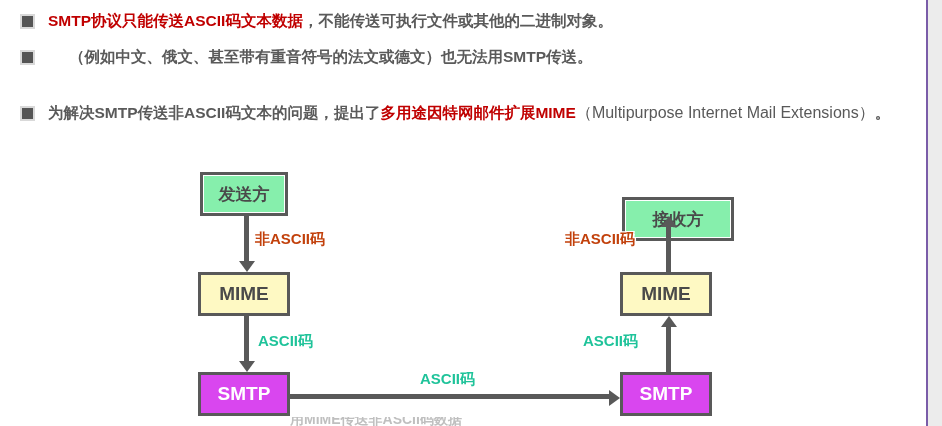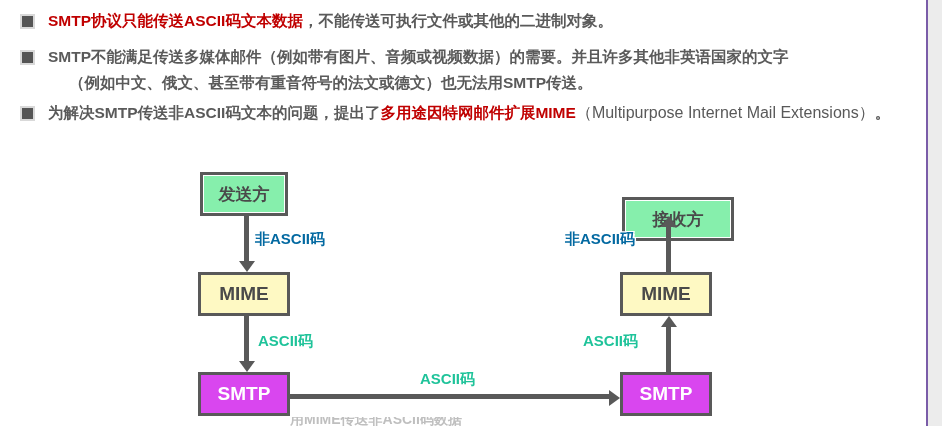--- a/index.html
+++ b/index.html
@@ -82,21 +82,21 @@
   #a-mime-recv .shaft{top:11px;height:45px;}
 
   #a-smtp-smtp{left:290px;top:240px;width:330px;height:13px;}
   #a-smtp-smtp .shaft{width:319px;}
   #a-smtp-smtp .head{left:319px;}
 
   .lbl{
     position:absolute;font-size:15px;font-weight:bold;white-space:nowrap;
     text-shadow:1.5px 1.5px 0 #ffffff,-1.5px 1.5px 0 #ffffff,1.5px -1.5px 0 #ffffff,-1.5px -1.5px 0 #ffffff;
   }
-  .lbl.pink{color:#0369a1;}
+  .lbl.pink{color:#c2410c;}
   .lbl.teal{color:#1fc39a;}
   #l-nonascii-l{left:255px;top:80px;}
   #l-nonascii-r{left:565px;top:80px;}
   #l-ascii-l{left:258px;top:182px;}
   #l-ascii-r{left:583px;top:182px;}
   #l-ascii-mid{left:420px;top:220px;}
 
   .clipped{
     position:absolute;left:290px;top:417px;width:350px;height:9px;
     overflow:hidden;font-size:14px;font-weight:bold;color:#8c8c8c;
@@ -113,21 +113,20 @@
 
     <div class="bullet-row" id="b1">
       <span class="bullet-mark"></span>
       <div class="btxt">
         <span class="red">SMTP协议只能传送ASCII码文本数据</span><span>，不能传送可执行文件或其他的二进制对象。</span>
       </div>
     </div>
 
     <div class="bullet-row" id="b2">
       <span class="bullet-mark"></span>
-      <div class="btxt">SMTP不能满足传送多媒体邮件（例如带有图片、音频或视频数据）的需要。并且许多其他非英语国家的文字</div>
       <div class="btxt line2">（例如中文、俄文、甚至带有重音符号的法文或德文）也无法用SMTP传送。</div>
     </div>
 
     <div class="bullet-row" id="b3">
       <span class="bullet-mark"></span>
       <div class="btxt">
         <span>为解决SMTP传送非ASCII码文本的问题，提出了</span><span class="red">多用途因特网邮件扩展MIME</span><span class="plainpar">（Multipurpose Internet Mail Extensions）</span><span>。</span>
       </div>
     </div>
 

